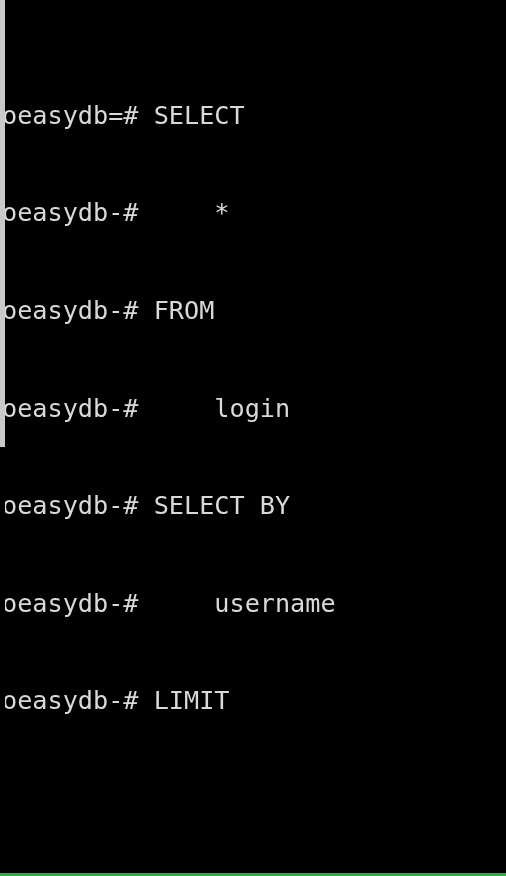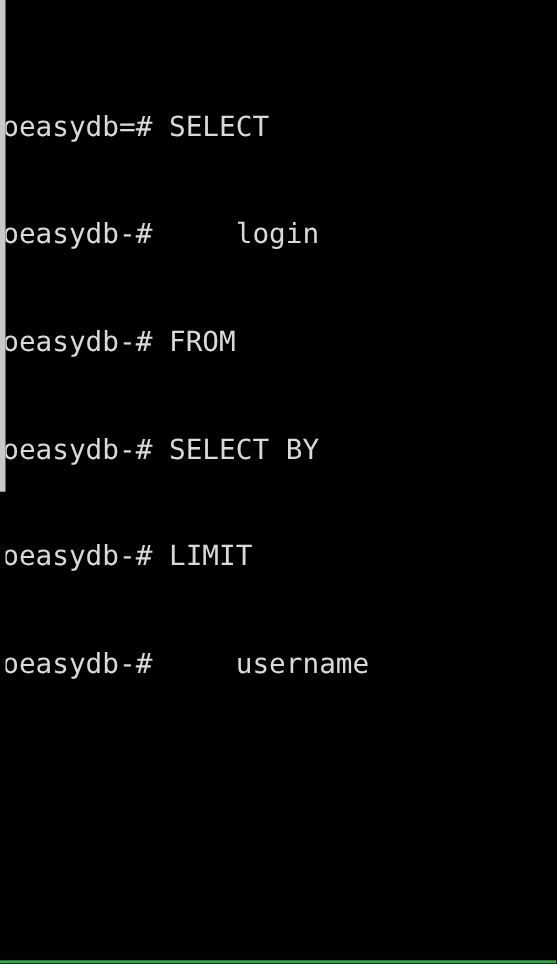--- a/index.html
+++ b/index.html
@@ -55,25 +55,26 @@
   }
 </style>
 </head>
 <body>
 
 <div id="screen">
 
   <div id="terminal">
 
     <div class="line">oeasydb=# SELECT</div>
+    <div class="line">oeasydb-#     *</div>
+    <div class="line">oeasydb-# FROM</div>
     <div class="line">oeasydb-#     login</div>
-    <div class="line">oeasydb-# FROM</div>
     <div class="line">oeasydb-# SELECT BY</div>
+    <div class="line">oeasydb-#     username</div>
     <div class="line">oeasydb-# LIMIT</div>
-    <div class="line">oeasydb-#     username</div>
     
     
 
     
     
 
     
     
     
     

